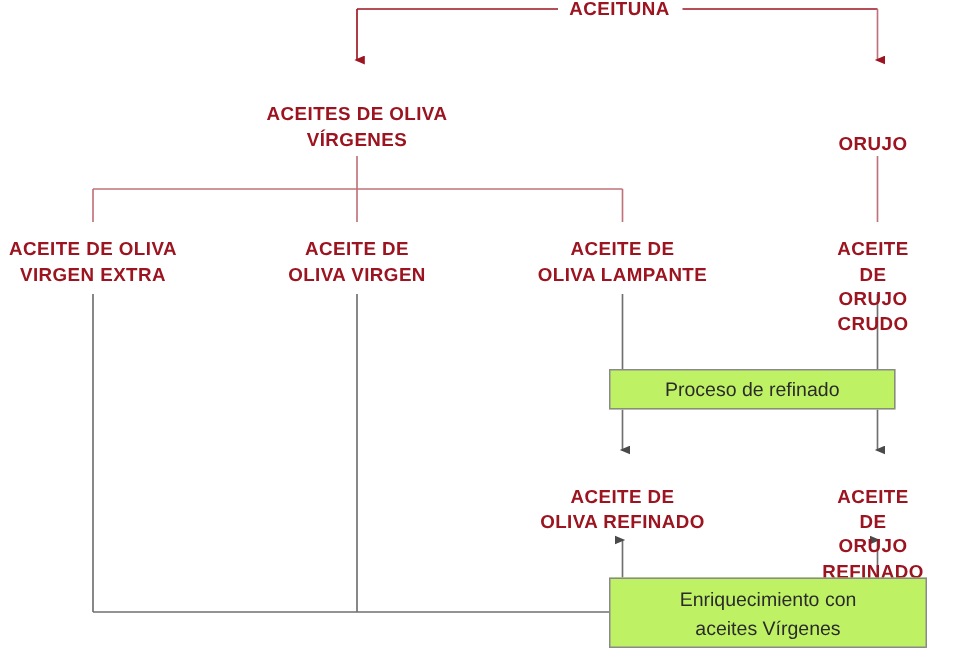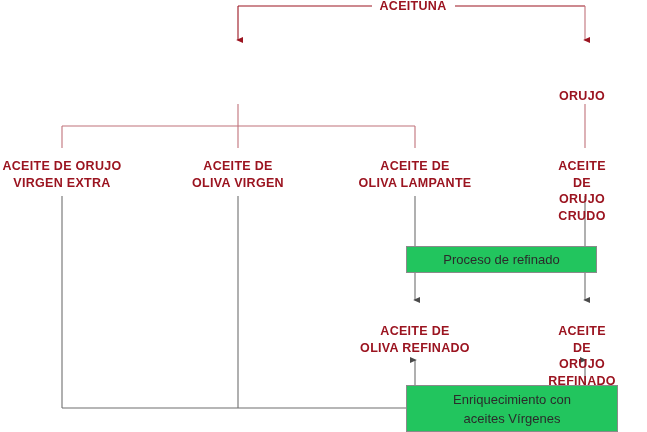--- a/index.html
+++ b/index.html
@@ -35,21 +35,21 @@
     white-space: pre-line;
     transform: translateX(-50%);
   }
   .node-label.root {
     font-size: 12.5px;
   }
   .process-box {
     position: absolute;
     box-sizing: border-box;
     border: 1px solid #8a8a8a;
-    background: #22c55e;
+    background: #bef264;
     color: #2b2b2b;
     font-size: 13px;
     line-height: 19px;
     text-align: center;
     white-space: pre-line;
     display: flex;
     align-items: center;
     justify-content: center;
   }
 </style>
@@ -104,24 +104,26 @@
     </g>
 
     <g>
       <path d="M415,385 L415,360" stroke="#6f6f6f" stroke-width="1.1" fill="none" marker-end="url(#arrow-gray)"></path>
       <path d="M585,385 L585,360" stroke="#6f6f6f" stroke-width="1.1" fill="none" marker-end="url(#arrow-gray)"></path>
     </g>
   </svg>
 
   <div class="node-label root" style="left:413px; top:-2px;">ACEITUNA</div>
 
+  <div class="node-label" style="left:238px; top:68px;">ACEITES DE OLIVA
+VÍRGENES</div>
 
   <div class="node-label" style="left:582px; top:88px;">ORUJO</div>
 
-  <div class="node-label" style="left:62px; top:158px;">ACEITE DE ORUJO
+  <div class="node-label" style="left:62px; top:158px;">ACEITE DE OLIVA
 VIRGEN EXTRA</div>
 
   <div class="node-label" style="left:238px; top:158px;">ACEITE DE
 OLIVA VIRGEN</div>
 
   <div class="node-label" style="left:415px; top:158px;">ACEITE DE
 OLIVA LAMPANTE</div>
 
   <div class="node-label" style="left:582px; top:158px;">ACEITE DE
 ORUJO CRUDO</div>

